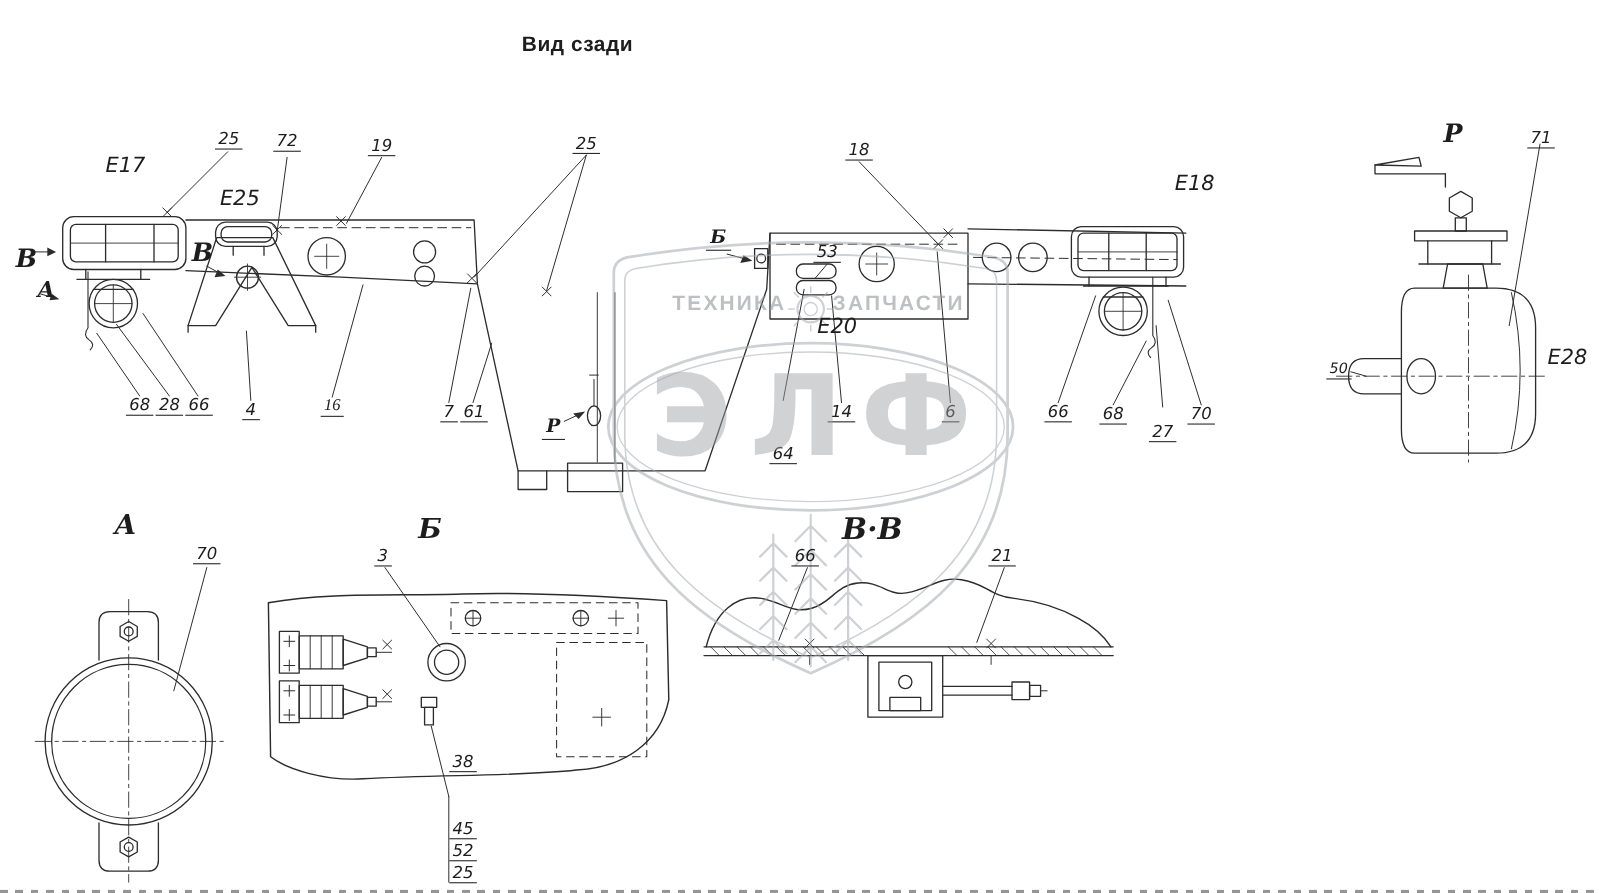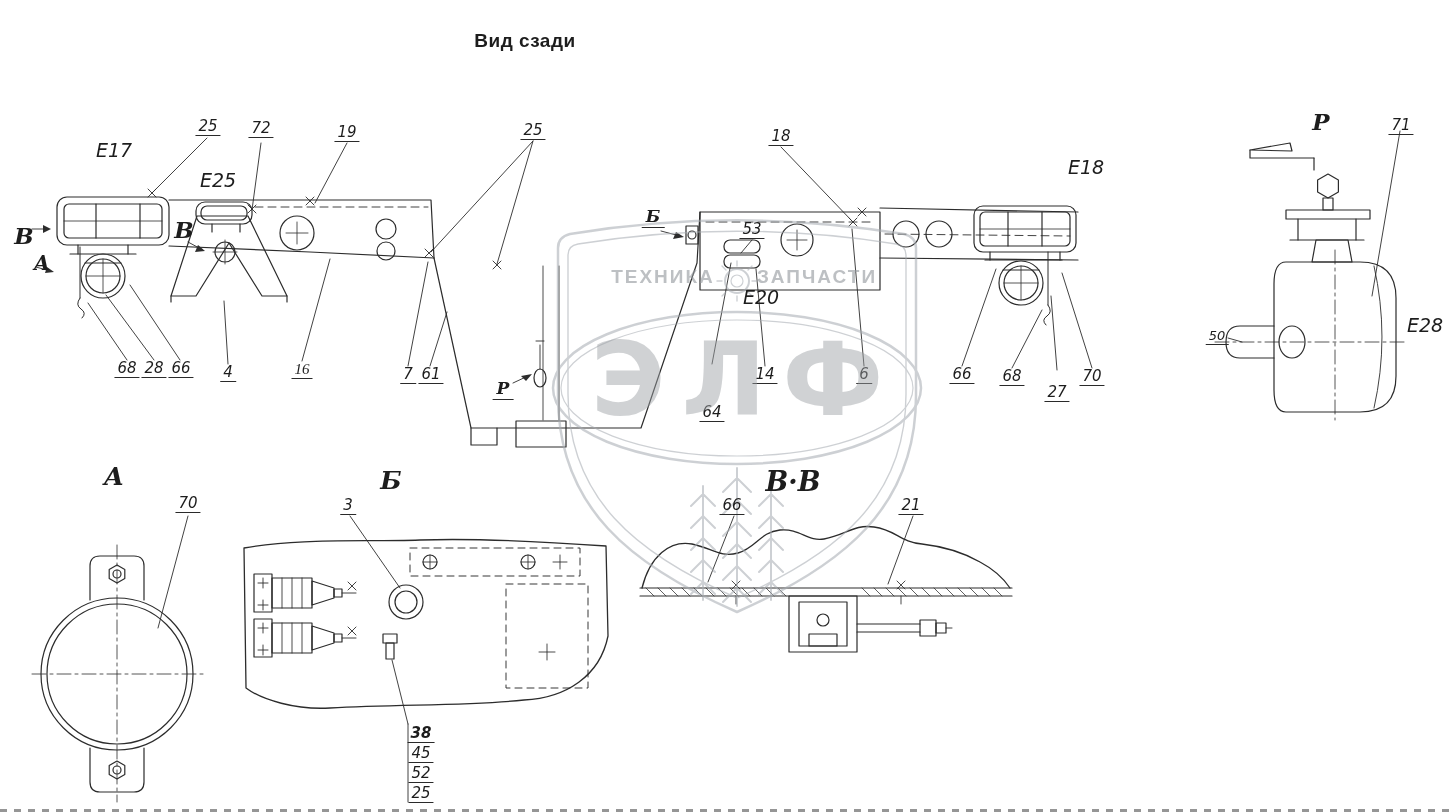--- a/index.html
+++ b/index.html
@@ -273,21 +273,21 @@
 <span class="lbl viewletter" style="left:1321px; top:108px;">Р</span>
 <span class="lbl callout" style="left:1401px; top:117px;font-style:italic;">71</span>
 <span class="lbl callout sm" style="left:1217px; top:329px;">50</span>
 <span class="lbl elabel" style="left:1425px; top:314px;">E28</span>
 
 <span class="lbl sectionletter" style="left:114px; top:462px;">А</span>
 <span class="lbl callout" style="left:188px; top:495px;">70</span>
 
 <span class="lbl sectionletter" style="left:391px; top:466px;">Б</span>
 <span class="lbl callout" style="left:348px; top:497px;">3</span>
-<span class="lbl callout" style="left:421px; top:725px;font-weight:bold;">38</span>
+<span class="lbl callout" style="left:421px; top:684px;">38</span>
 <span class="lbl callout" style="left:421px; top:745px;">45</span>
 <span class="lbl callout" style="left:421px; top:765px;">52</span>
 <span class="lbl callout" style="left:421px; top:785px;">25</span>
 
 <span class="lbl sectionletter" style="left:793px; top:466px; font-size:27px;">В·В</span>
 <span class="lbl callout" style="left:732px; top:497px;">66</span>
 <span class="lbl callout" style="left:911px; top:497px;text-align:right;">21</span>
 
 <span class="lbl wm-side" style="left:663px; top:266px;">ТЕХНИКА</span>
 <span class="lbl wm-side" style="left:817px; top:266px;">ЗАПЧАСТИ</span>

